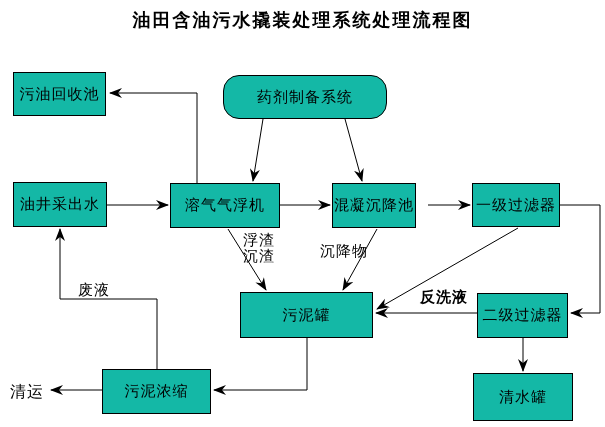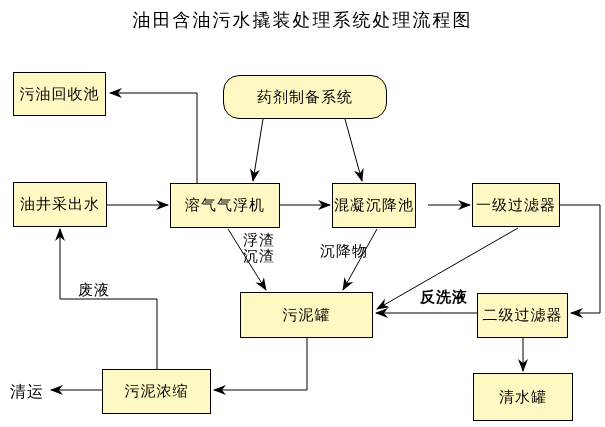--- a/index.html
+++ b/index.html
@@ -2,24 +2,24 @@
 <html><head>
 <meta charset="utf-8">
 <style>
   html,body{margin:0;padding:0;background:#fff;}
   #canvas{
     position:relative;width:605px;height:427px;background:#ffffff;
     font-family:"DejaVu Sans","Liberation Sans",sans-serif;color:#000;overflow:hidden;
   }
   #title{
     position:absolute;left:0;top:8px;width:605px;text-align:center;
-    font-size:18px;font-weight:normal;letter-spacing:2px;
+    font-size:18px;font-weight:bold;letter-spacing:2px;
   }
   .node{
-    position:absolute;border:1px solid #000;background:#fef9c3;
+    position:absolute;border:1px solid #000;background:#14b8a6;
     display:flex;align-items:center;justify-content:center;
     font-size:15px;letter-spacing:1px;box-sizing:border-box;z-index:2;
   }
   .freelabel{
     position:absolute;font-size:15px;letter-spacing:1px;z-index:3;white-space:nowrap;text-align:center;
   }
   #svg-layer{position:absolute;left:0;top:0;z-index:1;}
   
   #n-oil-recovery   {left:13px; top:72px;  width:93px;  height:44px;}
   #n-chem-prep      {left:223px;top:75px;  width:164px; height:44px;border-radius:16px;}

